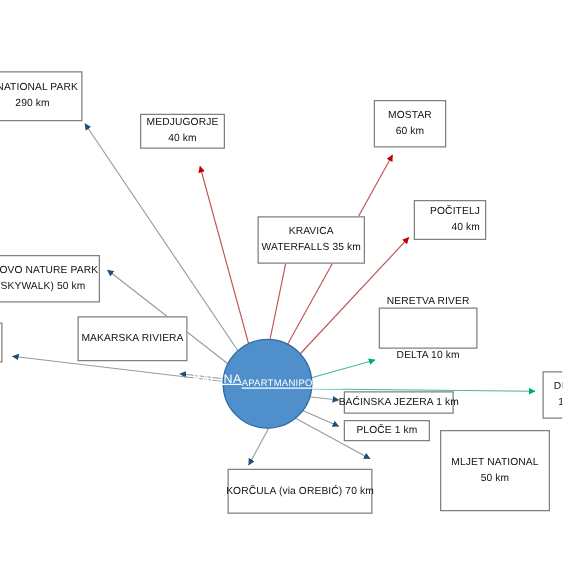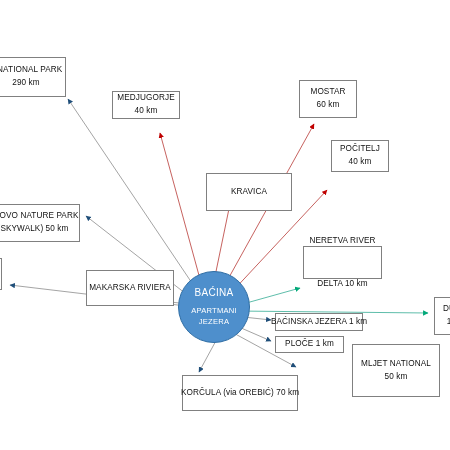--- a/index.html
+++ b/index.html
@@ -42,26 +42,27 @@
     z-index: 3;
   }
   .node .ln { display: block; }
   .hub {
     position: absolute;
     border-radius: 50%;
     background: #4e8fcc;
     border: 1px solid #2e6da4;
     color: #ffffff;
     display: flex;
-    flex-direction: column;
+    flex-direction: row;
     align-items: center;
     justify-content: center;
     text-align: center;
     z-index: 4;
     box-sizing: border-box;
+    text-decoration: underline;
   }
   .hub .hub-title {
     font-size: 10px;
     letter-spacing: 0.3px;
     margin-bottom: 7px;
   }
   .hub .hub-sub {
     font-size: 7.6px;
     line-height: 1.5;
     letter-spacing: 0.2px;
@@ -102,68 +103,69 @@
       <line x1="234" y1="316" x2="271" y2="320" stroke="#9a9a9a" marker-end="url(#ar-blue)"></line>
       <line x1="232" y1="324" x2="271" y2="341" stroke="#9a9a9a" marker-end="url(#ar-blue)"></line>
       <line x1="228" y1="330" x2="296" y2="367" stroke="#9a9a9a" marker-end="url(#ar-blue)"></line>
       <line x1="218" y1="337" x2="199" y2="372" stroke="#9a9a9a" marker-end="url(#ar-blue)"></line>
     </g>
   </svg>
 
   <div class="hub" id="hub" style="left: 178px; top: 271px; width: 72px; height: 72px; background: rgb(78, 143, 204); border-color: rgb(46, 109, 164); color: rgb(255, 255, 255);">
     <span class="hub-title">BAĆINA</span>
     <span class="hub-sub">APARTMANI</span>
-    <span class="hub-sub">JEZERA</span>
+    <span class="hub-sub">PORTINA</span>
   </div>
 
   <div id="nodes">
       <div class="node" style="left: -14px; top: 57px; width: 80px; height: 40px; border-color: rgb(128, 128, 128); color: rgb(17, 17, 17);">
         <span class="ln">A NATIONAL PARK</span>
         <span class="ln">290 km</span>
       </div>
       <div class="node" style="left: 112px; top: 91px; width: 68px; height: 28px; border-color: rgb(128, 128, 128); color: rgb(17, 17, 17);">
         <span class="ln">MEDJUGORJE</span>
         <span class="ln">40 km</span>
       </div>
       <div class="node" style="left: 299px; top: 80px; width: 58px; height: 38px; border-color: rgb(128, 128, 128); color: rgb(17, 17, 17); text-align: center;">
         <span class="ln">MOSTAR</span>
         <span class="ln">60 km</span>
       </div>
-      <div class="node" style="left: 331px; top: 140px; width: 58px; height: 32px; border-color: rgb(128, 128, 128); color: rgb(17, 17, 17);">
+      <div class="node" style="left: 331px; top: 160px; width: 58px; height: 32px; border-color: rgb(128, 128, 128); color: rgb(17, 17, 17); align-items: flex-end;">
         <span class="ln">POČITELJ</span>
         <span class="ln">40 km</span>
       </div>
       <div class="node" style="left: 206px; top: 157px; width: 86px; height: 38px; border-color: rgb(128, 128, 128); color: rgb(17, 17, 17); margin-top: 16px;">
         <span class="ln">KRAVICA</span>
+        <span class="ln">WATERFALLS 35 km</span>
       </div>
       <div class="node" style="left: -14px; top: 204px; width: 94px; height: 38px; border-color: rgb(128, 128, 128); color: rgb(17, 17, 17);">
         <span class="ln">OKOVO NATURE PARK</span>
         <span class="ln">(SKYWALK) 50 km</span>
       </div>
       <div class="node" style="left: 303px; top: 246px; width: 79px; height: 33px; border-color: rgb(128, 128, 128); color: rgb(17, 17, 17); gap: 30px;">
         <span class="ln">NERETVA RIVER</span>
         <span class="ln">DELTA 10 km</span>
       </div>
-      <div class="node" style="left: 62px; top: 270px; width: 88px; height: 36px; border-color: rgb(128, 128, 128); color: rgb(17, 17, 17); margin-left: 24px;">
+      <div class="node" style="left: 62px; top: 253px; width: 88px; height: 36px; border-color: rgb(128, 128, 128); color: rgb(17, 17, 17);">
         <span class="ln">MAKARSKA RIVIERA</span>
       </div>
       <div class="node" style="left: -9px; top: 258px; width: 11px; height: 32px; border-color: rgb(128, 128, 128); color: rgb(17, 17, 17);">
         <span class="ln"></span>
       </div>
       <div class="node" style="left: 434px; top: 297px; width: 30px; height: 38px; border-color: rgb(128, 128, 128); color: rgb(17, 17, 17);">
         <span class="ln">DU</span>
         <span class="ln">1</span>
       </div>
       <div class="node" style="left: 275px; top: 313px; width: 88px; height: 18px; border-color: rgb(128, 128, 128); color: rgb(17, 17, 17); align-items: center;">
         <span class="ln">BAĆINSKA JEZERA 1 km</span>
       </div>
       <div class="node" style="left: 275px; top: 336px; width: 69px; height: 17px; border-color: rgb(128, 128, 128); color: rgb(17, 17, 17);">
         <span class="ln">PLOČE 1 km</span>
       </div>
-      <div class="node" style="left: 352px; top: 344px; width: 88px; height: 53px; border-color: rgb(128, 128, 128); color: rgb(17, 17, 17);">
+      <div class="node" style="left: 352px; top: 344px; width: 88px; height: 65px; border-color: rgb(128, 128, 128); color: rgb(17, 17, 17);">
         <span class="ln">MLJET NATIONAL</span>
         <span class="ln">50 km</span>
       </div>
       <div class="node" style="left: 182px; top: 375px; width: 116px; height: 36px; border-color: rgb(128, 128, 128); color: rgb(17, 17, 17);">
         <span class="ln">KORČULA (via OREBIĆ) 70 km</span>
       </div>
     </div>
 </div>
 
 </body></html>

